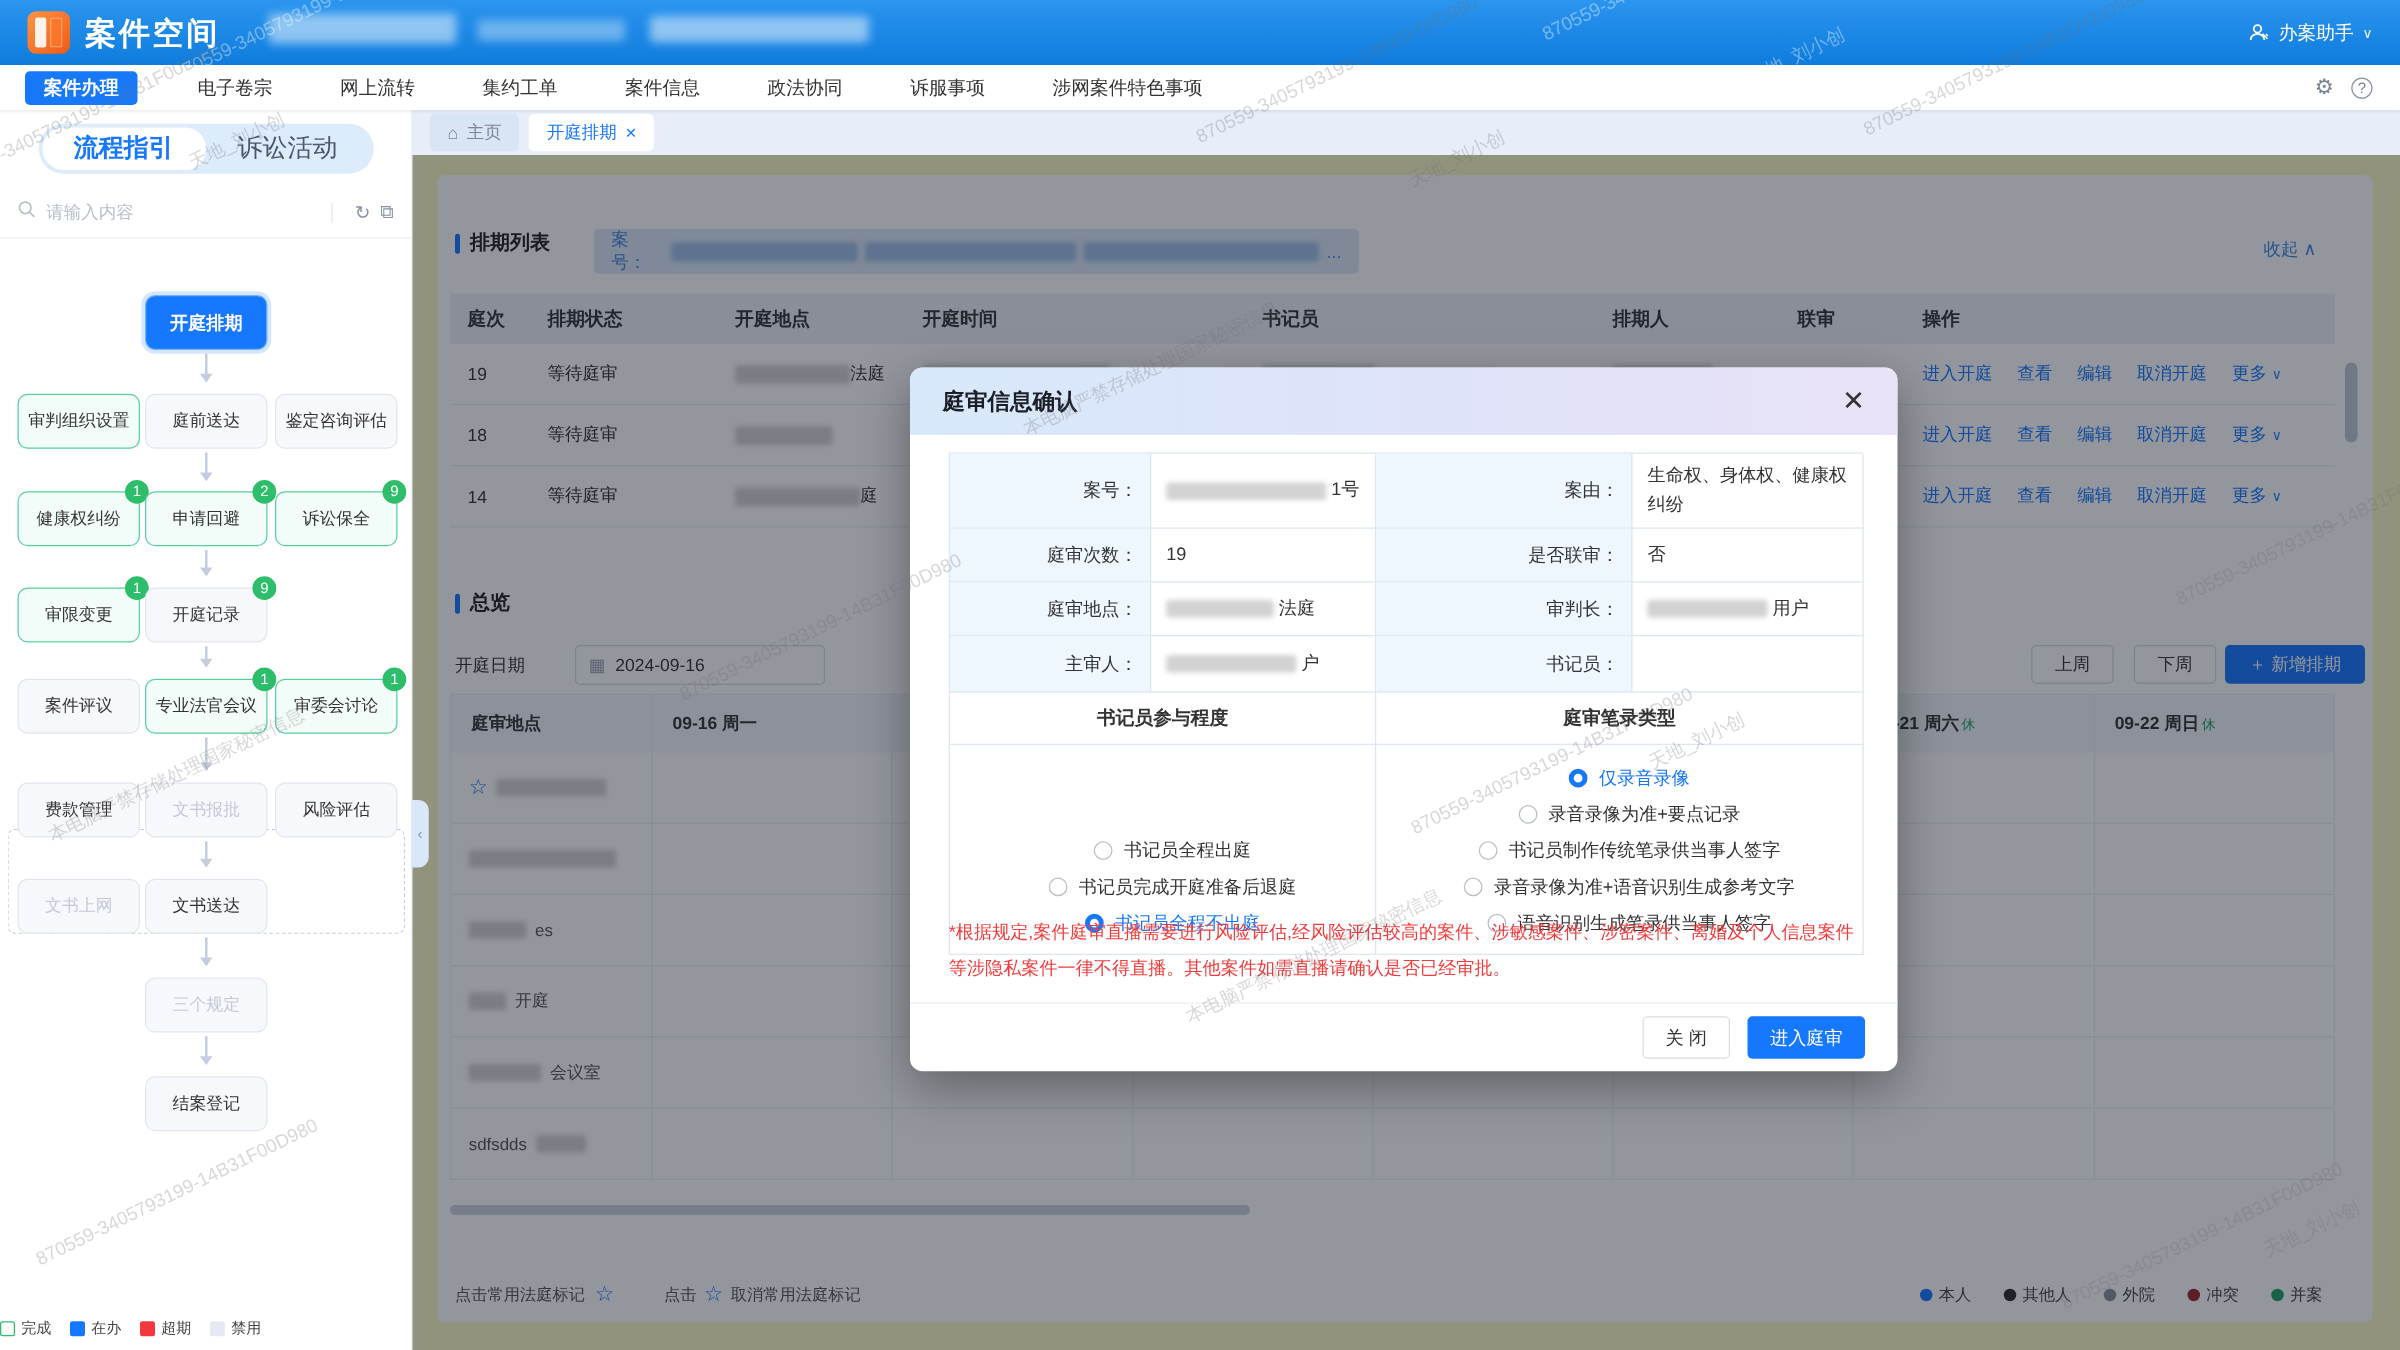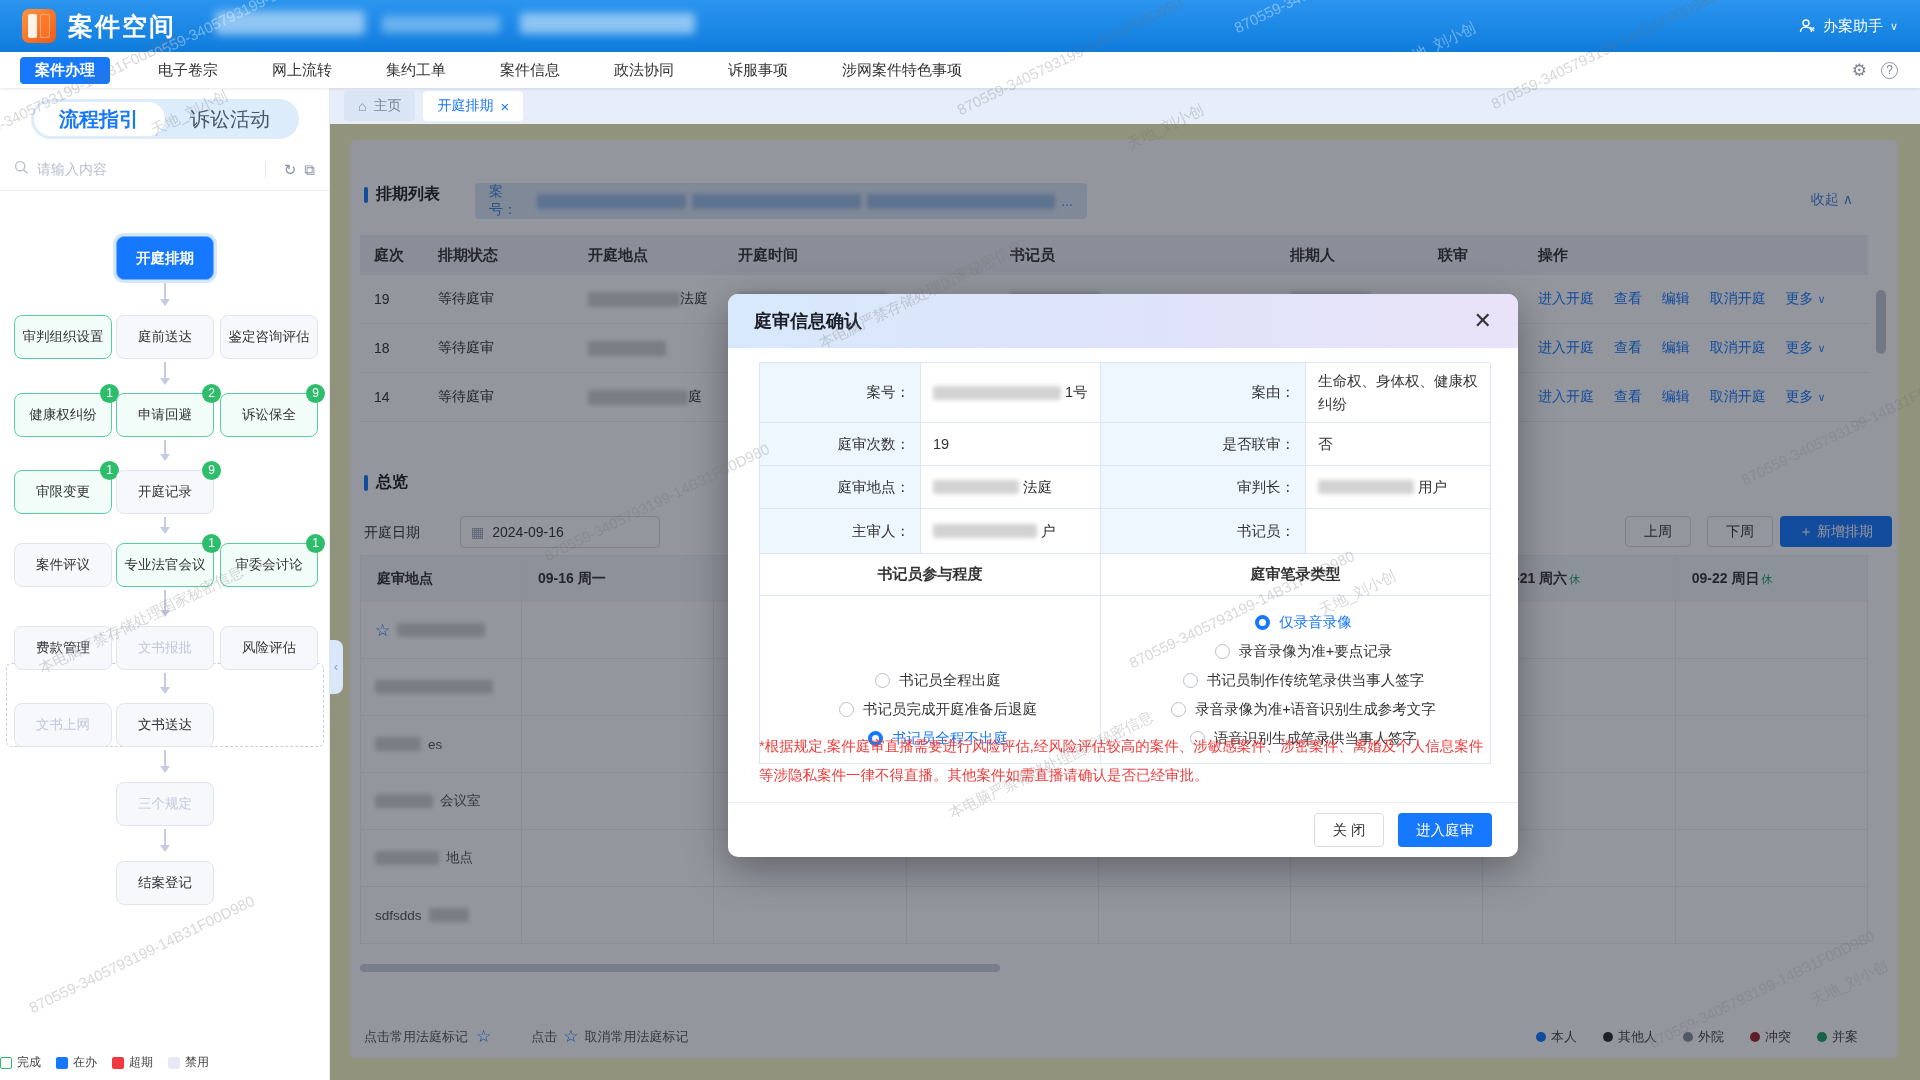--- a/index.html
+++ b/index.html
@@ -473,35 +473,35 @@
         <div></div>
             <div></div>
             <div></div>
             <div></div>
             <div></div>
             <div></div>
             <div></div>
           </div>
         <div class="cal-row">
           <div class="cal-loc">
+              <span class="rd" style="width:30px;height:14px;"></span>
+              <span>开庭</span>
+            </div>
+        <div></div>
+            <div></div>
+            <div></div>
+            <div></div>
+            <div></div>
+            <div></div>
+            <div></div>
+          </div>
+        <div class="cal-row">
+          <div class="cal-loc">
               <span class="rd" style="width:58px;height:14px;"></span>
               <span>会议室</span>
-            </div>
-        <div></div>
-            <div></div>
-            <div></div>
-            <div></div>
-            <div></div>
-            <div></div>
-            <div></div>
-          </div>
-        <div class="cal-row">
-          <div class="cal-loc">
-              <span class="rd" style="width:64px;height:14px;"></span>
-              <span>地点</span>
             </div>
         <div></div>
             <div></div>
             <div></div>
             <div></div>
             <div></div>
             <div></div>
             <div></div>
           </div>
         <div class="cal-row">

